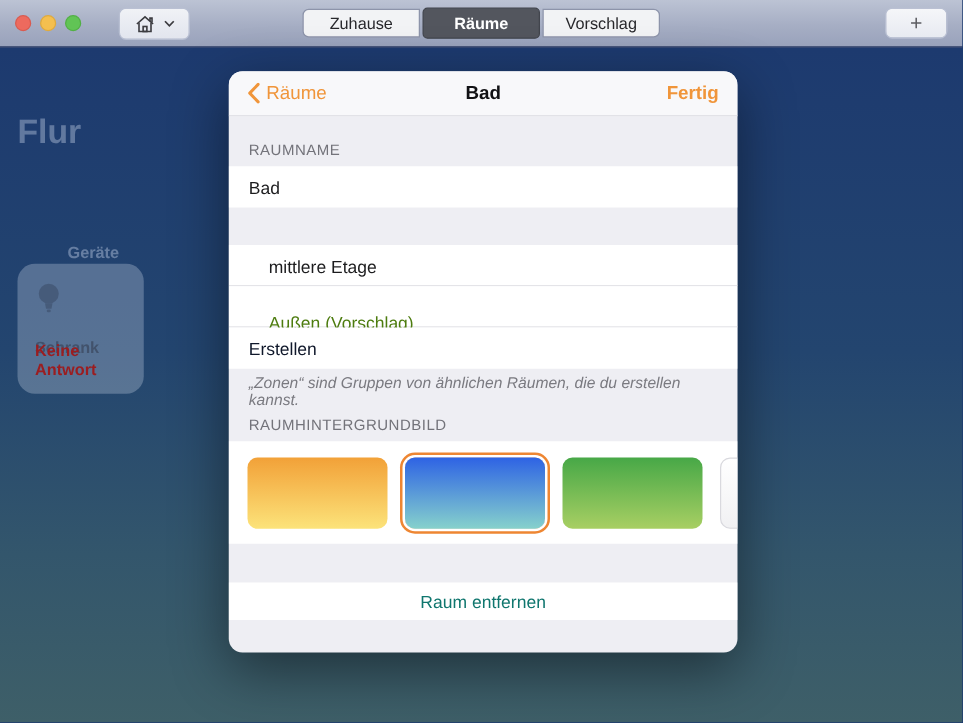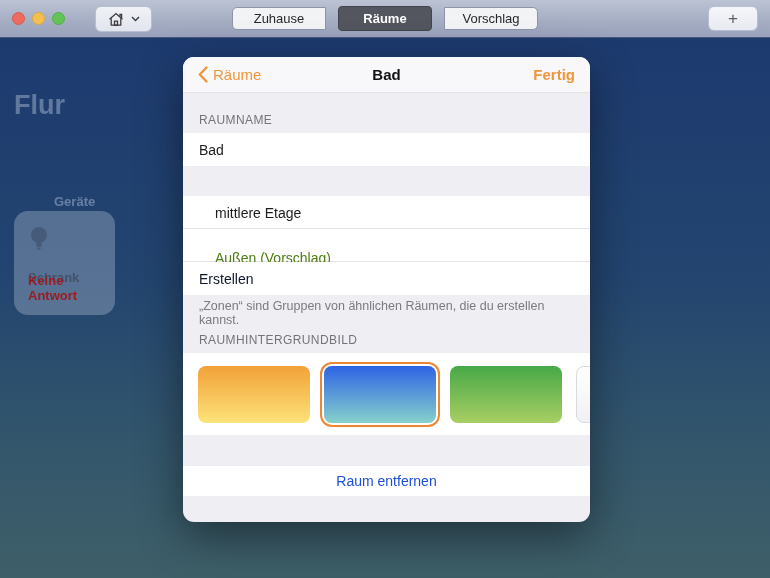--- a/index.html
+++ b/index.html
@@ -26,21 +26,21 @@
   .home-btn {
     position: absolute; left: 95px; top: 6px; height: 26px; width: 57px;
     background: linear-gradient(180deg, #f0f2f6, #e2e5ee);
     border: 1px solid #b8bfd2; border-radius: 6px;
     display: flex; align-items: center; justify-content: center; gap: 7px;
     color: #3c3c40;
   }
 
   .segmented {
     position: absolute; left: 50%; top: 7px; transform: translateX(-50%);
-    display: flex; gap: 12px; height: 23px;
+    display: flex; gap: 2px; height: 23px;
   }
   .segment {
     min-width: 94px; height: 23px; padding: 0 14px;
     display: flex; align-items: center; justify-content: center;
     background: #f2f3f5; color: #28282c; font-size: 13px;
     border: 1px solid #8d94aa;
   }
   .segment:first-child { border-radius: 5px 0 0 5px; }
   .segment:last-child  { border-radius: 0 5px 5px 0; }
   .segment.selected {
@@ -109,21 +109,21 @@
 
   .row {
     background: #ffffff; height: 33px; flex: none;
     display: flex; align-items: center; padding: 0 16px; font-size: 14px; color: #1c1c1e;
   }
   .row.sep { box-shadow: inset 0 -1px 0 #e4e4e8; padding-left: 32px; }
   .spacer-30 { height: 30px; flex: none; }
   .placeholder { color: #4d7c0f; margin-top: 24px; }
   .accent-text { color: #0f172a; }
 
-  .zones-note-wrap { height: 27px; flex: none; display: flex; align-items: center; padding: 8px 16px 0; }
+  .zones-note-wrap { height: 27px; flex: none; display: flex; align-items: center; padding: 8px 16px 0; font-style: italic; }
   .zones-note { font-size: 12.5px; color: #7a7a80; }
   .wallpaper-label-wrap { height: 31px; flex: none; display: flex; align-items: flex-end; padding: 0 16px 6px; }
 
   .swatch-strip {
     background: #ffffff; height: 82px; flex: none;
     display: flex; align-items: center; gap: 14px; padding: 0 0 0 15px;
     overflow: hidden;
   }
   .swatch {
     width: 112px; height: 57px; flex: none; border-radius: 8px;
@@ -131,21 +131,21 @@
   .swatch.selected {
     box-shadow: 0 0 0 2px #ffffff, 0 0 0 4px #ee8632;
   }
   .swatch.outlined { border: 1px solid #d9d9de; }
 
   .spacer-31 { height: 31px; flex: none; }
   .remove-row {
     background: #ffffff; height: 30px; flex: none;
     display: flex; align-items: center; justify-content: center;
   }
-  .remove-label { font-size: 14px; color: #1d4ed8; text-align: right; }
+  .remove-label { font-size: 14px; color: #0f766e; text-align: right; }
   .bottom-fill { flex: 1; }
 </style>
 </head>
 <body>
 
 <div class="titlebar">
   <div class="traffic">
     <div class="light red"></div>
     <div class="light yellow"></div>
     <div class="light green"></div>

